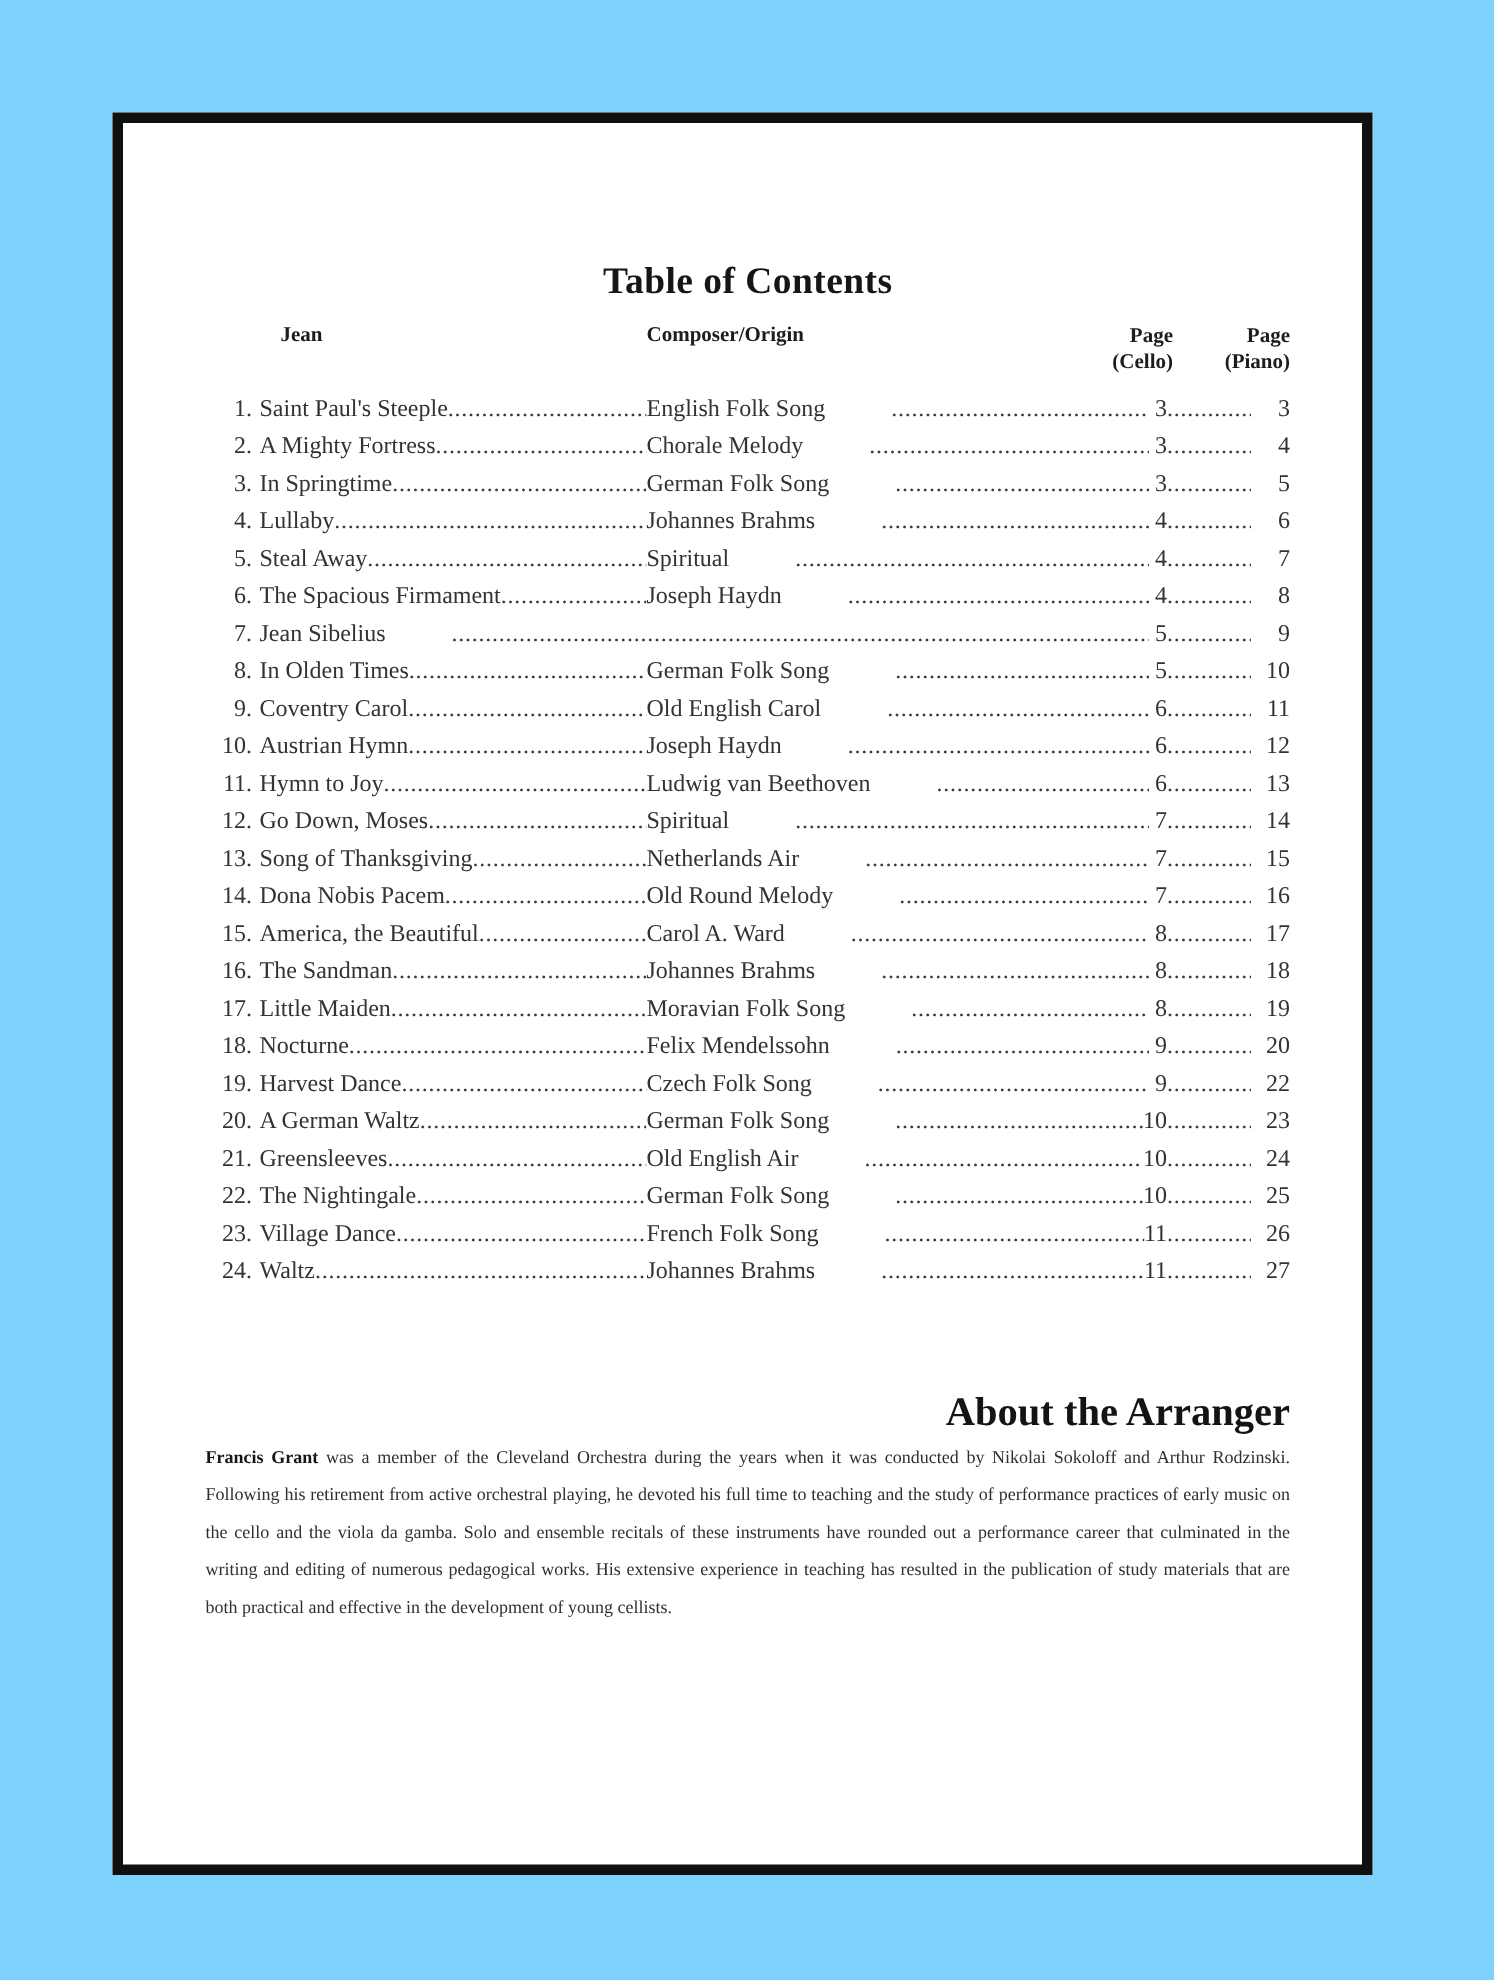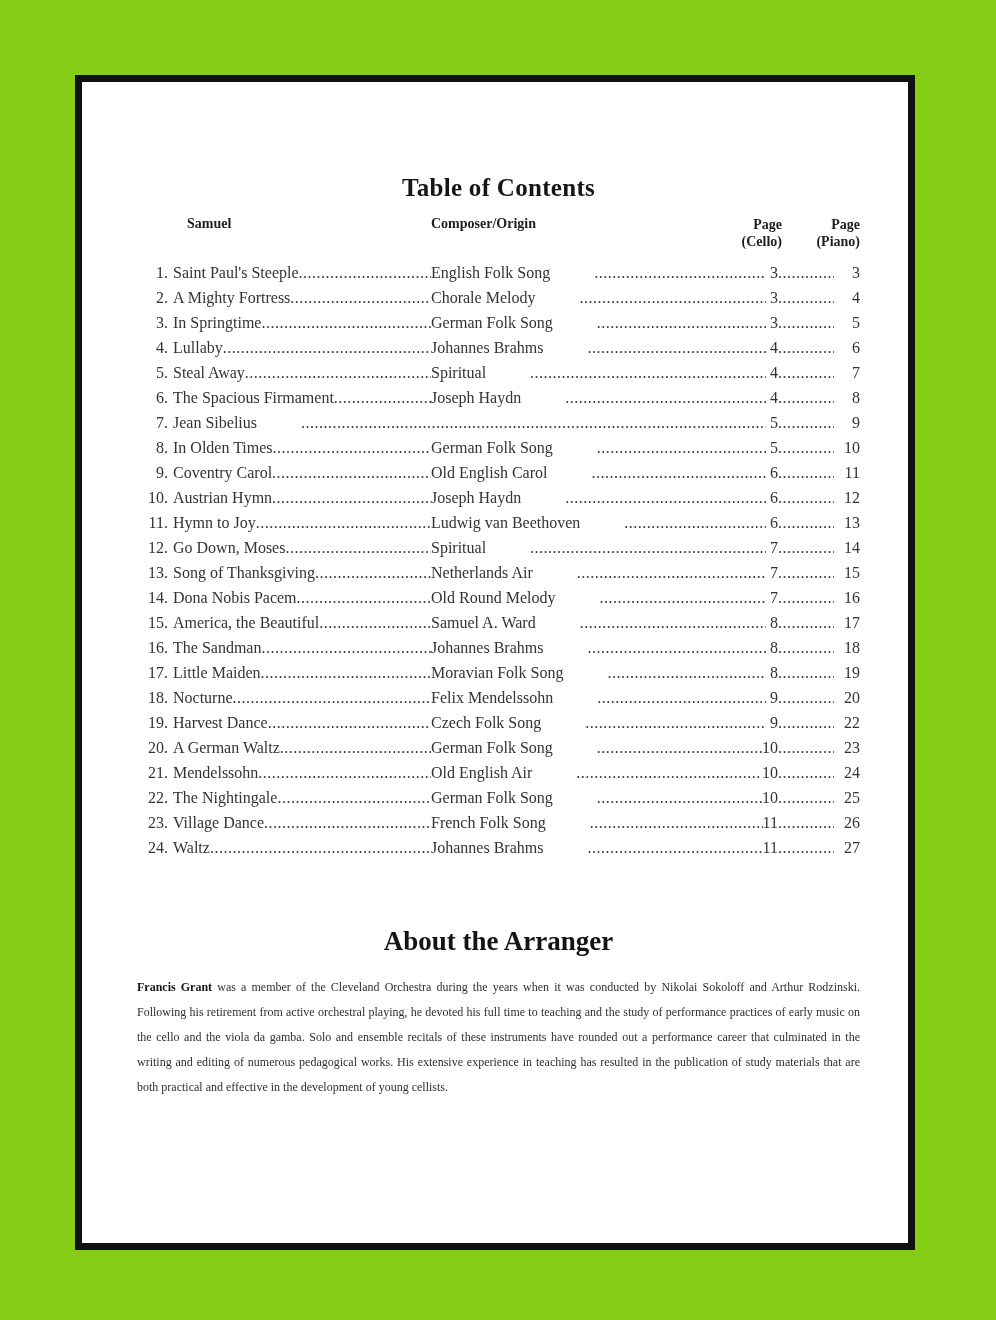--- a/index.html
+++ b/index.html
@@ -5,21 +5,21 @@
   html, body {
     margin: 0;
     padding: 0;
     background: #ffffff;
     font-family: "Liberation Serif", "DejaVu Serif", serif;
   }
   .canvas {
     position: relative;
     width: 996px;
     height: 1320px;
-    background: #84cc16;
+    background: #7dd3fc;
     overflow: hidden;
   }
   .page-frame {
     position: absolute;
     left: 75px;
     top: 75px;
     width: 840px;
     height: 1175px;
     border: 7px solid #101010;
     box-sizing: border-box;
@@ -65,25 +65,25 @@
     margin-bottom: 10px;
   }
   .head-spacer   { flex: none; width: 36px; }
   .head-title    { flex: none; width: 258px; padding-left: 14px; box-sizing: border-box; }
   .head-composer { flex: 1 1 auto; }
   .head-page     { flex: none; width: 78px; text-align: right; line-height: 17px; }
   .head-page .sub{ display: block; }
   .toc-rows { }
   
   .about-heading {
-    text-align: center;
+    text-align: right;
     font-size: 27px;
     font-weight: bold;
     color: #141414;
-    margin: 66px 0 18px 0;
+    margin: 66px 0 2px 0;
   }
   .about-para {
     font-size: 12px;
     line-height: 25px;
     text-align: justify;
     color: #2f2f2f;
     margin: 0;
   }
   .about-para .lead-name { font-weight: bold; color: #161616; }
 </style>
@@ -91,21 +91,21 @@
 <body>
 
 <div class="canvas">
   <div class="page-frame">
     <div class="page-inner">
 
       <h1 class="toc-title">Table of Contents</h1>
 
       <div class="header-row">
         <span class="head-spacer"></span>
-        <span class="head-title">Samuel</span>
+        <span class="head-title">Jean</span>
         <span class="head-composer">Composer/Origin</span>
         <span class="head-page">
           <span class="sub">Page</span>
           <span class="sub">(Cello)</span>
         </span>
         <span class="head-page">
           <span class="sub">Page</span>
           <span class="sub">(Piano)</span>
         </span>
       </div>
@@ -317,21 +317,21 @@
     <span class="cell-piano">16</span>
   </div>
 
   <div class="rowline">
     <span class="cell-num">15.</span>
     <span class="cell-titlewrap">
       <span class="txt">America, the Beautiful</span>
       <span class="lead"></span>
     </span>
     <span class="cell-compwrap">
-      <span class="txt">Samuel A. Ward</span>
+      <span class="txt">Carol A. Ward</span>
       <span class="lead"></span>
     </span>
     <span class="cell-cello">8</span>
     <span class="cell-middots"></span>
     <span class="cell-piano">17</span>
   </div>
 
   <div class="rowline">
     <span class="cell-num">16.</span>
     <span class="cell-titlewrap">
@@ -403,21 +403,21 @@
       <span class="lead"></span>
     </span>
     <span class="cell-cello">10</span>
     <span class="cell-middots"></span>
     <span class="cell-piano">23</span>
   </div>
 
   <div class="rowline">
     <span class="cell-num">21.</span>
     <span class="cell-titlewrap">
-      <span class="txt">Mendelssohn</span>
+      <span class="txt">Greensleeves</span>
       <span class="lead"></span>
     </span>
     <span class="cell-compwrap">
       <span class="txt">Old English Air</span>
       <span class="lead"></span>
     </span>
     <span class="cell-cello">10</span>
     <span class="cell-middots"></span>
     <span class="cell-piano">24</span>
   </div>

